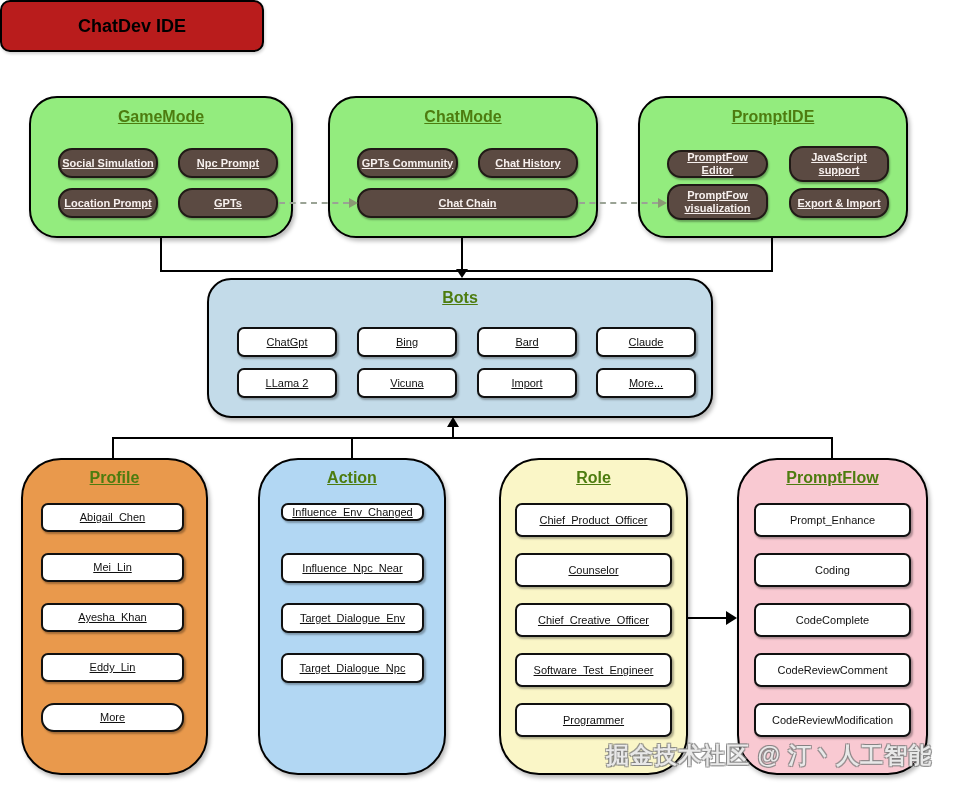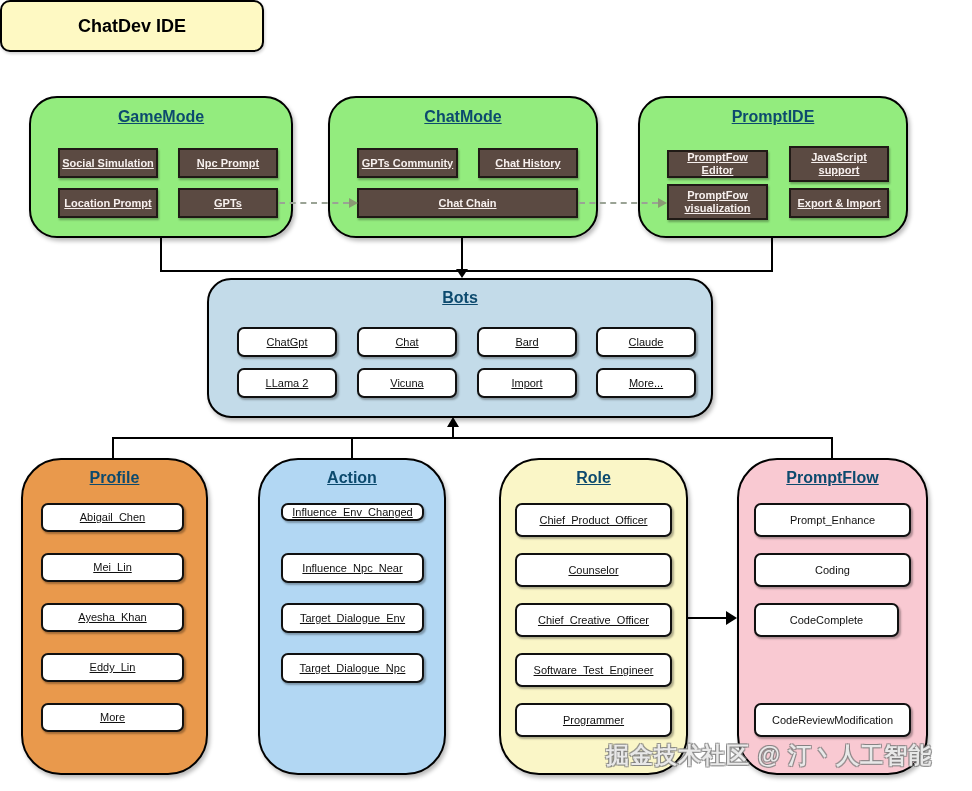--- a/index.html
+++ b/index.html
@@ -1,30 +1,30 @@
 <!DOCTYPE html>
 <html><head>
 <meta charset="utf-8">
 <style>
   html,body{margin:0;padding:0;background:#fff;}
   #stage{position:relative;width:972px;height:791px;background:#ffffff;overflow:hidden;
          font-family:"Liberation Sans",sans-serif;}
   .box{position:absolute;box-sizing:border-box;border:2.5px solid #000;}
   .bigshadow{box-shadow:2px 3px 4px rgba(0,0,0,0.28);}
   .title-box{left:322px;top:19px;width:260px;height:48px;border:2px solid #000;border-radius:10px;
-             background:#fef9c3;display:flex;align-items:center;justify-content:center;
+             background:#b91c1c;display:flex;align-items:center;justify-content:center;
              font-size:18px;font-weight:bold;color:#000;box-shadow:1px 2px 3px rgba(0,0,0,0.18);}
   .green{background:#93ec7e;border-radius:28px;}
   .bots{background:#c3dbe9;border-radius:24px;}
   .col-box{border-radius:40px;}
   .group-title{position:absolute;left:0;width:100%;text-align:center;font-weight:bold;
-               font-size:16px;text-decoration:underline;color:#0c4a6e;}
+               font-size:16px;text-decoration:underline;color:#4d7c0f;}
   .btn{position:absolute;display:flex;align-items:center;justify-content:center;text-align:center;
        box-sizing:border-box;font-size:11px;line-height:1.15;padding:1px 2px;}
-  .btn.dark{background:#5b4a42;color:#f7f0ee;border:2px solid #201a16;border-radius:0;
+  .btn.dark{background:#5b4a42;color:#f7f0ee;border:2px solid #201a16;border-radius:14px;
             font-weight:bold;text-decoration:underline;box-shadow:1px 2px 2px rgba(0,0,0,0.3);}
   .btn.light{background:#ffffff;color:#101010;border:2px solid #101010;border-radius:7px;
              text-decoration:underline;box-shadow:1.5px 2px 2px rgba(0,0,0,0.3);}
   .btn.plain{background:#ffffff;color:#101010;border:2px solid #101010;border-radius:7px;
              box-shadow:1.5px 2px 2px rgba(0,0,0,0.3);}
   .hline,.vline{position:absolute;background:#000;}
   .hline{height:2px;}
   .vline{width:2px;}
   .dline{position:absolute;height:0;border-top:2px dashed #9aa395;}
   .arr{position:absolute;width:0;height:0;}
@@ -60,56 +60,57 @@
   <div class="box green bigshadow" style="left:638px;top:96px;width:270px;height:142px;"></div>
   <div class="group-title" style="left:638px;top:108px;width:270px;">PromptIDE</div>
   <div class="btn dark" style="left:667px;top:150px;width:101px;height:28px;">PromptFow Editor</div>
   <div class="btn dark" style="left:789px;top:146px;width:100px;height:36px;">JavaScript support</div>
   <div class="btn dark" style="left:667px;top:184px;width:101px;height:36px;">PromptFow visualization</div>
   <div class="btn dark" style="left:789px;top:188px;width:100px;height:30px;">Export &amp; Import</div>
 
   <div class="box bots bigshadow" style="left:207px;top:278px;width:506px;height:140px;"></div>
   <div class="group-title" style="left:207px;top:289px;width:506px;">Bots</div>
   <div class="btn light" style="left:237px;top:327px;width:100px;height:30px;">ChatGpt</div>
-  <div class="btn light" style="left:357px;top:327px;width:100px;height:30px;">Chat</div>
+  <div class="btn light" style="left:357px;top:327px;width:100px;height:30px;">Bing</div>
   <div class="btn light" style="left:477px;top:327px;width:100px;height:30px;">Bard</div>
   <div class="btn light" style="left:596px;top:327px;width:100px;height:30px;">Claude</div>
   <div class="btn light" style="left:237px;top:368px;width:100px;height:30px;">LLama 2</div>
   <div class="btn light" style="left:357px;top:368px;width:100px;height:30px;">Vicuna</div>
   <div class="btn light" style="left:477px;top:368px;width:100px;height:30px;">Import</div>
   <div class="btn light" style="left:596px;top:368px;width:100px;height:30px;">More...</div>
 
   <div class="box col-box bigshadow" style="left:21px;top:458px;width:187px;height:317px;background:#e9994c;"></div>
   <div class="group-title" style="left:21px;top:469px;width:187px;">Profile</div>
   <div class="btn light" style="left:41px;top:503px;width:143px;height:29px;">Abigail_Chen</div>
   <div class="btn light" style="left:41px;top:553px;width:143px;height:29px;">Mei_Lin</div>
   <div class="btn light" style="left:41px;top:603px;width:143px;height:29px;">Ayesha_Khan</div>
   <div class="btn light" style="left:41px;top:653px;width:143px;height:29px;">Eddy_Lin</div>
-  <div class="btn light" style="left:41px;top:703px;width:143px;height:29px;">More</div>
+  <div class="btn light" style="left:41px;top:703px;width:143px;height:29px;border-radius:13px;">More</div>
 
   <div class="box col-box bigshadow" style="left:258px;top:458px;width:188px;height:317px;background:#b2d7f3;"></div>
   <div class="group-title" style="left:258px;top:469px;width:188px;">Action</div>
   <div class="btn light" style="left:281px;top:503px;width:143px;height:18px;">Influence_Env_Changed</div>
   <div class="btn light" style="left:281px;top:553px;width:143px;height:30px;">Influence_Npc_Near</div>
   <div class="btn light" style="left:281px;top:603px;width:143px;height:30px;">Target_Dialogue_Env</div>
   <div class="btn light" style="left:281px;top:653px;width:143px;height:30px;">Target_Dialogue_Npc</div>
 
   <div class="box col-box bigshadow" style="left:499px;top:458px;width:189px;height:317px;background:#faf6c7;"></div>
   <div class="group-title" style="left:499px;top:469px;width:189px;">Role</div>
   <div class="btn light" style="left:515px;top:503px;width:157px;height:34px;">Chief_Product_Officer</div>
   <div class="btn light" style="left:515px;top:553px;width:157px;height:34px;">Counselor</div>
   <div class="btn light" style="left:515px;top:603px;width:157px;height:34px;">Chief_Creative_Officer</div>
   <div class="btn light" style="left:515px;top:703px;width:157px;height:34px;">Programmer</div>
   <div class="btn light" style="left:515px;top:653px;width:157px;height:34px;">Software_Test_Engineer</div>
 
   <div class="box col-box bigshadow" style="left:737px;top:458px;width:191px;height:317px;background:#f9c9d2;"></div>
   <div class="group-title" style="left:737px;top:469px;width:191px;">PromptFlow</div>
   <div class="btn plain" style="left:754px;top:503px;width:157px;height:34px;">Prompt_Enhance</div>
   <div class="btn plain" style="left:754px;top:553px;width:157px;height:34px;">Coding</div>
-  <div class="btn plain" style="left:754px;top:603px;width:145px;height:34px;">CodeComplete</div>
+  <div class="btn plain" style="left:754px;top:603px;width:157px;height:34px;">CodeComplete</div>
+  <div class="btn plain" style="left:754px;top:653px;width:157px;height:34px;">CodeReviewComment</div>
   <div class="btn plain" style="left:754px;top:703px;width:157px;height:34px;">CodeReviewModification</div>
 
   <div class="dline" style="left:279px;top:202px;width:70px;"></div>
   <div class="arr arr-right-olive" style="left:349px;top:198px;"></div>
 
   <div class="dline" style="left:579px;top:202px;width:79px;"></div>
   <div class="arr arr-right-olive" style="left:658px;top:198px;"></div>
 
   <div class="vline" style="left:160px;top:238px;height:34px;"></div>
   <div class="vline" style="left:771px;top:238px;height:34px;"></div>

